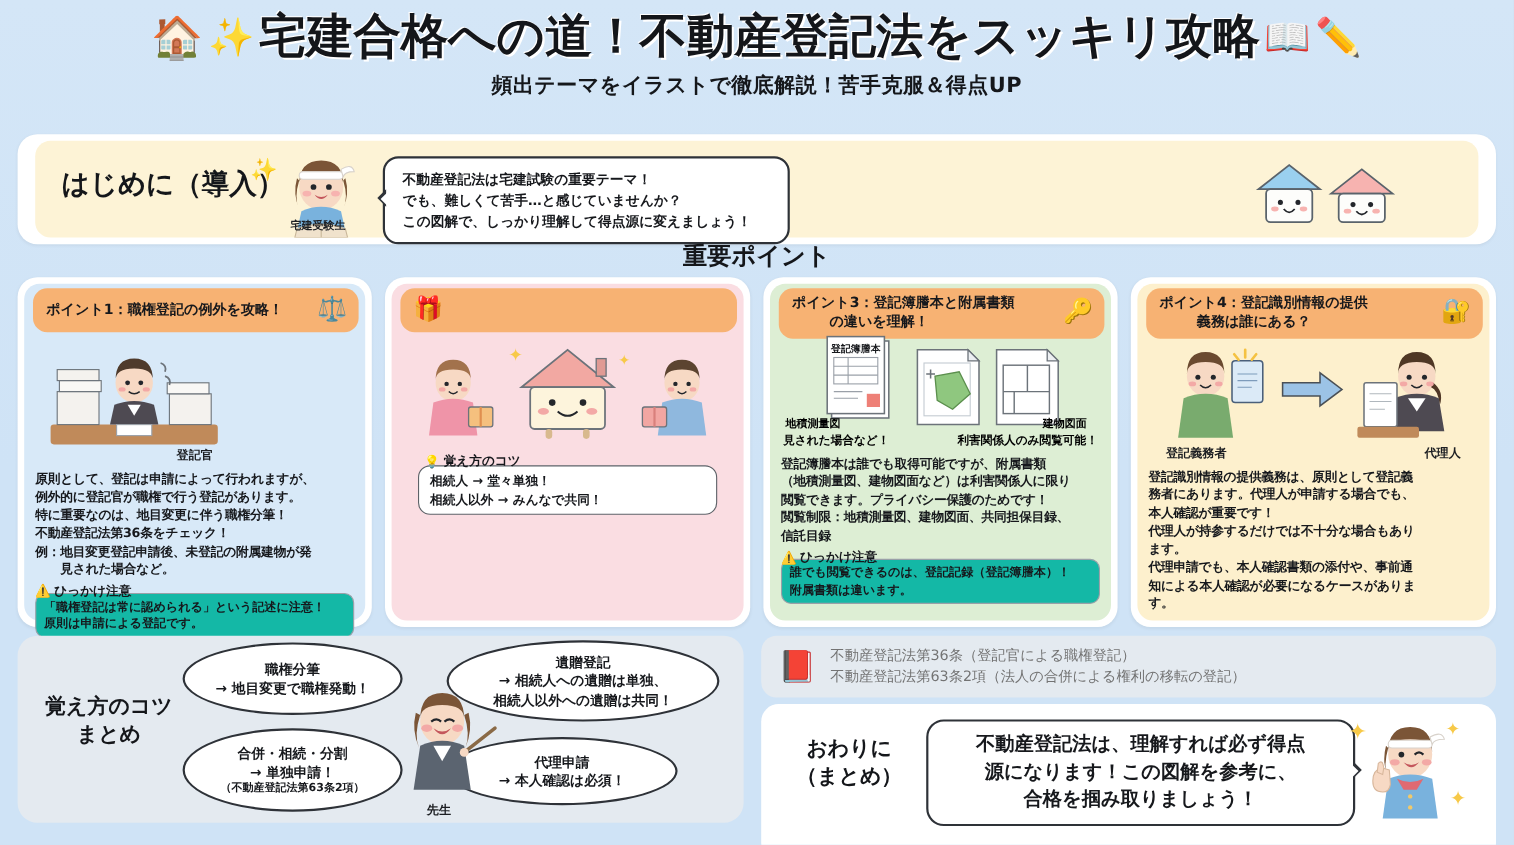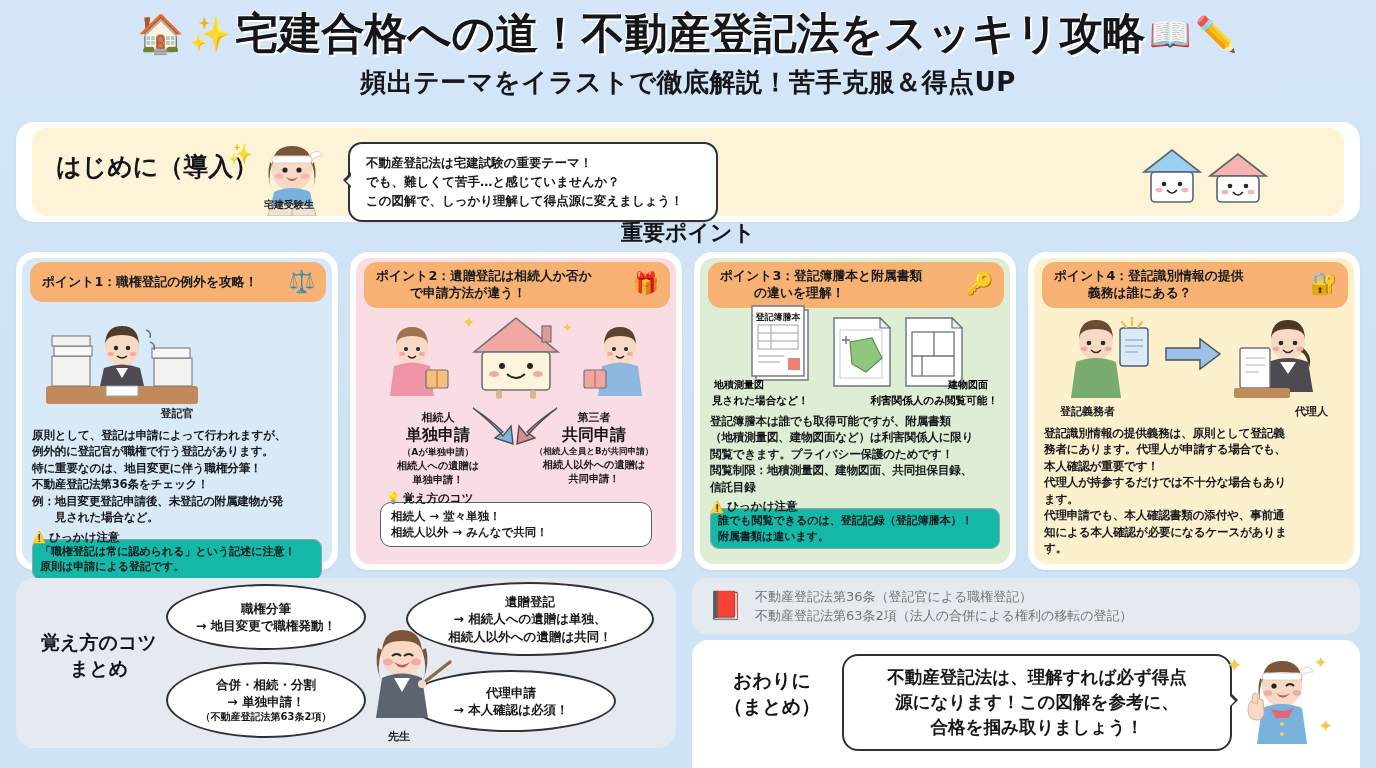--- a/index.html
+++ b/index.html
@@ -22,21 +22,21 @@
     line-height: 1;
   }
   .title-text {
     font-size: 43px; font-weight: 900; color: #14161a;
     letter-spacing: 0px; white-space: nowrap;
     text-shadow: 2px 2px 0 #ffffff, -1px -1px 0 #ffffff;
   }
   .deco { font-size: 38px; line-height: 1; }
   .deco.small { font-size: 34px; }
   .subtitle {
-    margin-top: 10px; font-size: 26px; font-weight: 800; color: #15171b;
+    margin-top: 10px; font-size: 19px; font-weight: 800; color: #15171b;
     letter-spacing: .5px;
   }
 
   
   .intro {
     position: absolute; left: 16px; top: 110px; width: 1344px; height: 100px;
     background: #ffffff; border-radius: 18px;
     box-shadow: 0 1px 3px rgba(0,0,0,.05);
     display: flex; align-items: center; margin-top: 12px;
   }
@@ -325,24 +325,20 @@
           </div>
           <div class="warn-box">「職権登記は常に認められる」という記述に注意！
 原則は申請による登記です。</div>
         </div>
       </div>
     </div>
 
     <div class="card c2">
       <div class="card-body">
         <div class="card-badge">
-          <span class="t">
-            <span>ポイント2：遺贈登記は相続人か否か</span>
-            <span class="l2">で申請方法が違う！</span>
-          </span>
           <span class="ico">🎁</span>
         </div>
 
         <div class="illus" style="margin-top:16px;">
           <svg width="300" height="104" viewBox="0 0 300 104">
 
             <path d="M108 48 L150 14 L192 48 Z" fill="#f2a8a2" stroke="#6c737a" stroke-width="1.6"></path>
             <rect x="176" y="22" width="9" height="16" fill="#e09a94" stroke="#6c737a" stroke-width="1.2"></rect>
             <rect x="116" y="48" width="68" height="38" rx="4" fill="#fdf4dc" stroke="#6c737a" stroke-width="1.6"></rect>
             <circle cx="136" cy="62" r="3" fill="#23262b"></circle>
@@ -372,40 +368,20 @@
               <circle cx="260" cy="45" r="2" fill="#23262b"></circle>
             <ellipse cx="244" cy="50" rx="3" ry="2" fill="#f3a9a6"></ellipse>
             <ellipse cx="264" cy="50" rx="3" ry="2" fill="#f3a9a6"></ellipse>
             <path d="M250 52 q4 4 8 0" fill="none" stroke="#23262b" stroke-width="1.3"></path>
             <path d="M236 62 q18-7 36 0 l4 30 h-44z" fill="#8fb8de"></path>
             <rect x="218" y="66" width="22" height="18" rx="2" fill="#f2a6a2" stroke="#6c737a" stroke-width="1.2"></rect>
             <line x1="229" y1="66" x2="229" y2="84" stroke="#d9807c" stroke-width="2"></line>
           </svg>
         </div>
 
-        <div style="display:flex; justify-content:space-between; margin-top:2px; position:relative;">
-          <div style="width:48%; text-align:center;">
-            <div class="cap">相続人</div>
-            <div style="font-size:16px;font-weight:900;color:#16181c;">単独申請</div>
-            <div style="font-size:9.2px;font-weight:800;color:#16181c;">（Aが単独申請）</div>
-            <div style="font-size:10.2px;font-weight:800;color:#16181c;line-height:1.35;white-space:pre-line;">相続人への遺贈は
-単独申請！</div>
-          </div>
-          <div style="width:48%; text-align:center;">
-            <div class="cap">第三者</div>
-            <div style="font-size:16px;font-weight:900;color:#16181c;">共同申請</div>
-            <div style="font-size:8.6px;font-weight:800;color:#16181c;">（相続人全員とBが共同申請）</div>
-            <div style="font-size:10.2px;font-weight:800;color:#16181c;line-height:1.35;white-space:pre-line;">相続人以外への遺贈は
-共同申請！</div>
-          </div>
-          <svg width="110" height="44" viewBox="0 0 110 44" style="position:absolute; left:50%; top:-6px; transform:translateX(-50%);">
-            <path d="M12 4 q18 14 30 28 l8-10 l2 18 l-18-6 l8-6 q-12-12-30-24z" fill="#7fb3e0" stroke="#4a5056" stroke-width="1.4"></path>
-            <path d="M96 4 q-18 14 -30 28 l-8-10 l-2 18 l18-6 l-8-6 q12-12 30-24z" fill="#e08a8a" stroke="#4a5056" stroke-width="1.4"></path>
-          </svg>
-        </div>
 
         <div class="tip-title" style="margin-top:4px;">
           <span>💡</span>
           <span>覚え方のコツ</span>
         </div>
         <div class="tip-box" style="margin-top:-4px;">相続人 → 堂々単独！
 相続人以外 → みんなで共同！</div>
       </div>
     </div>
 

